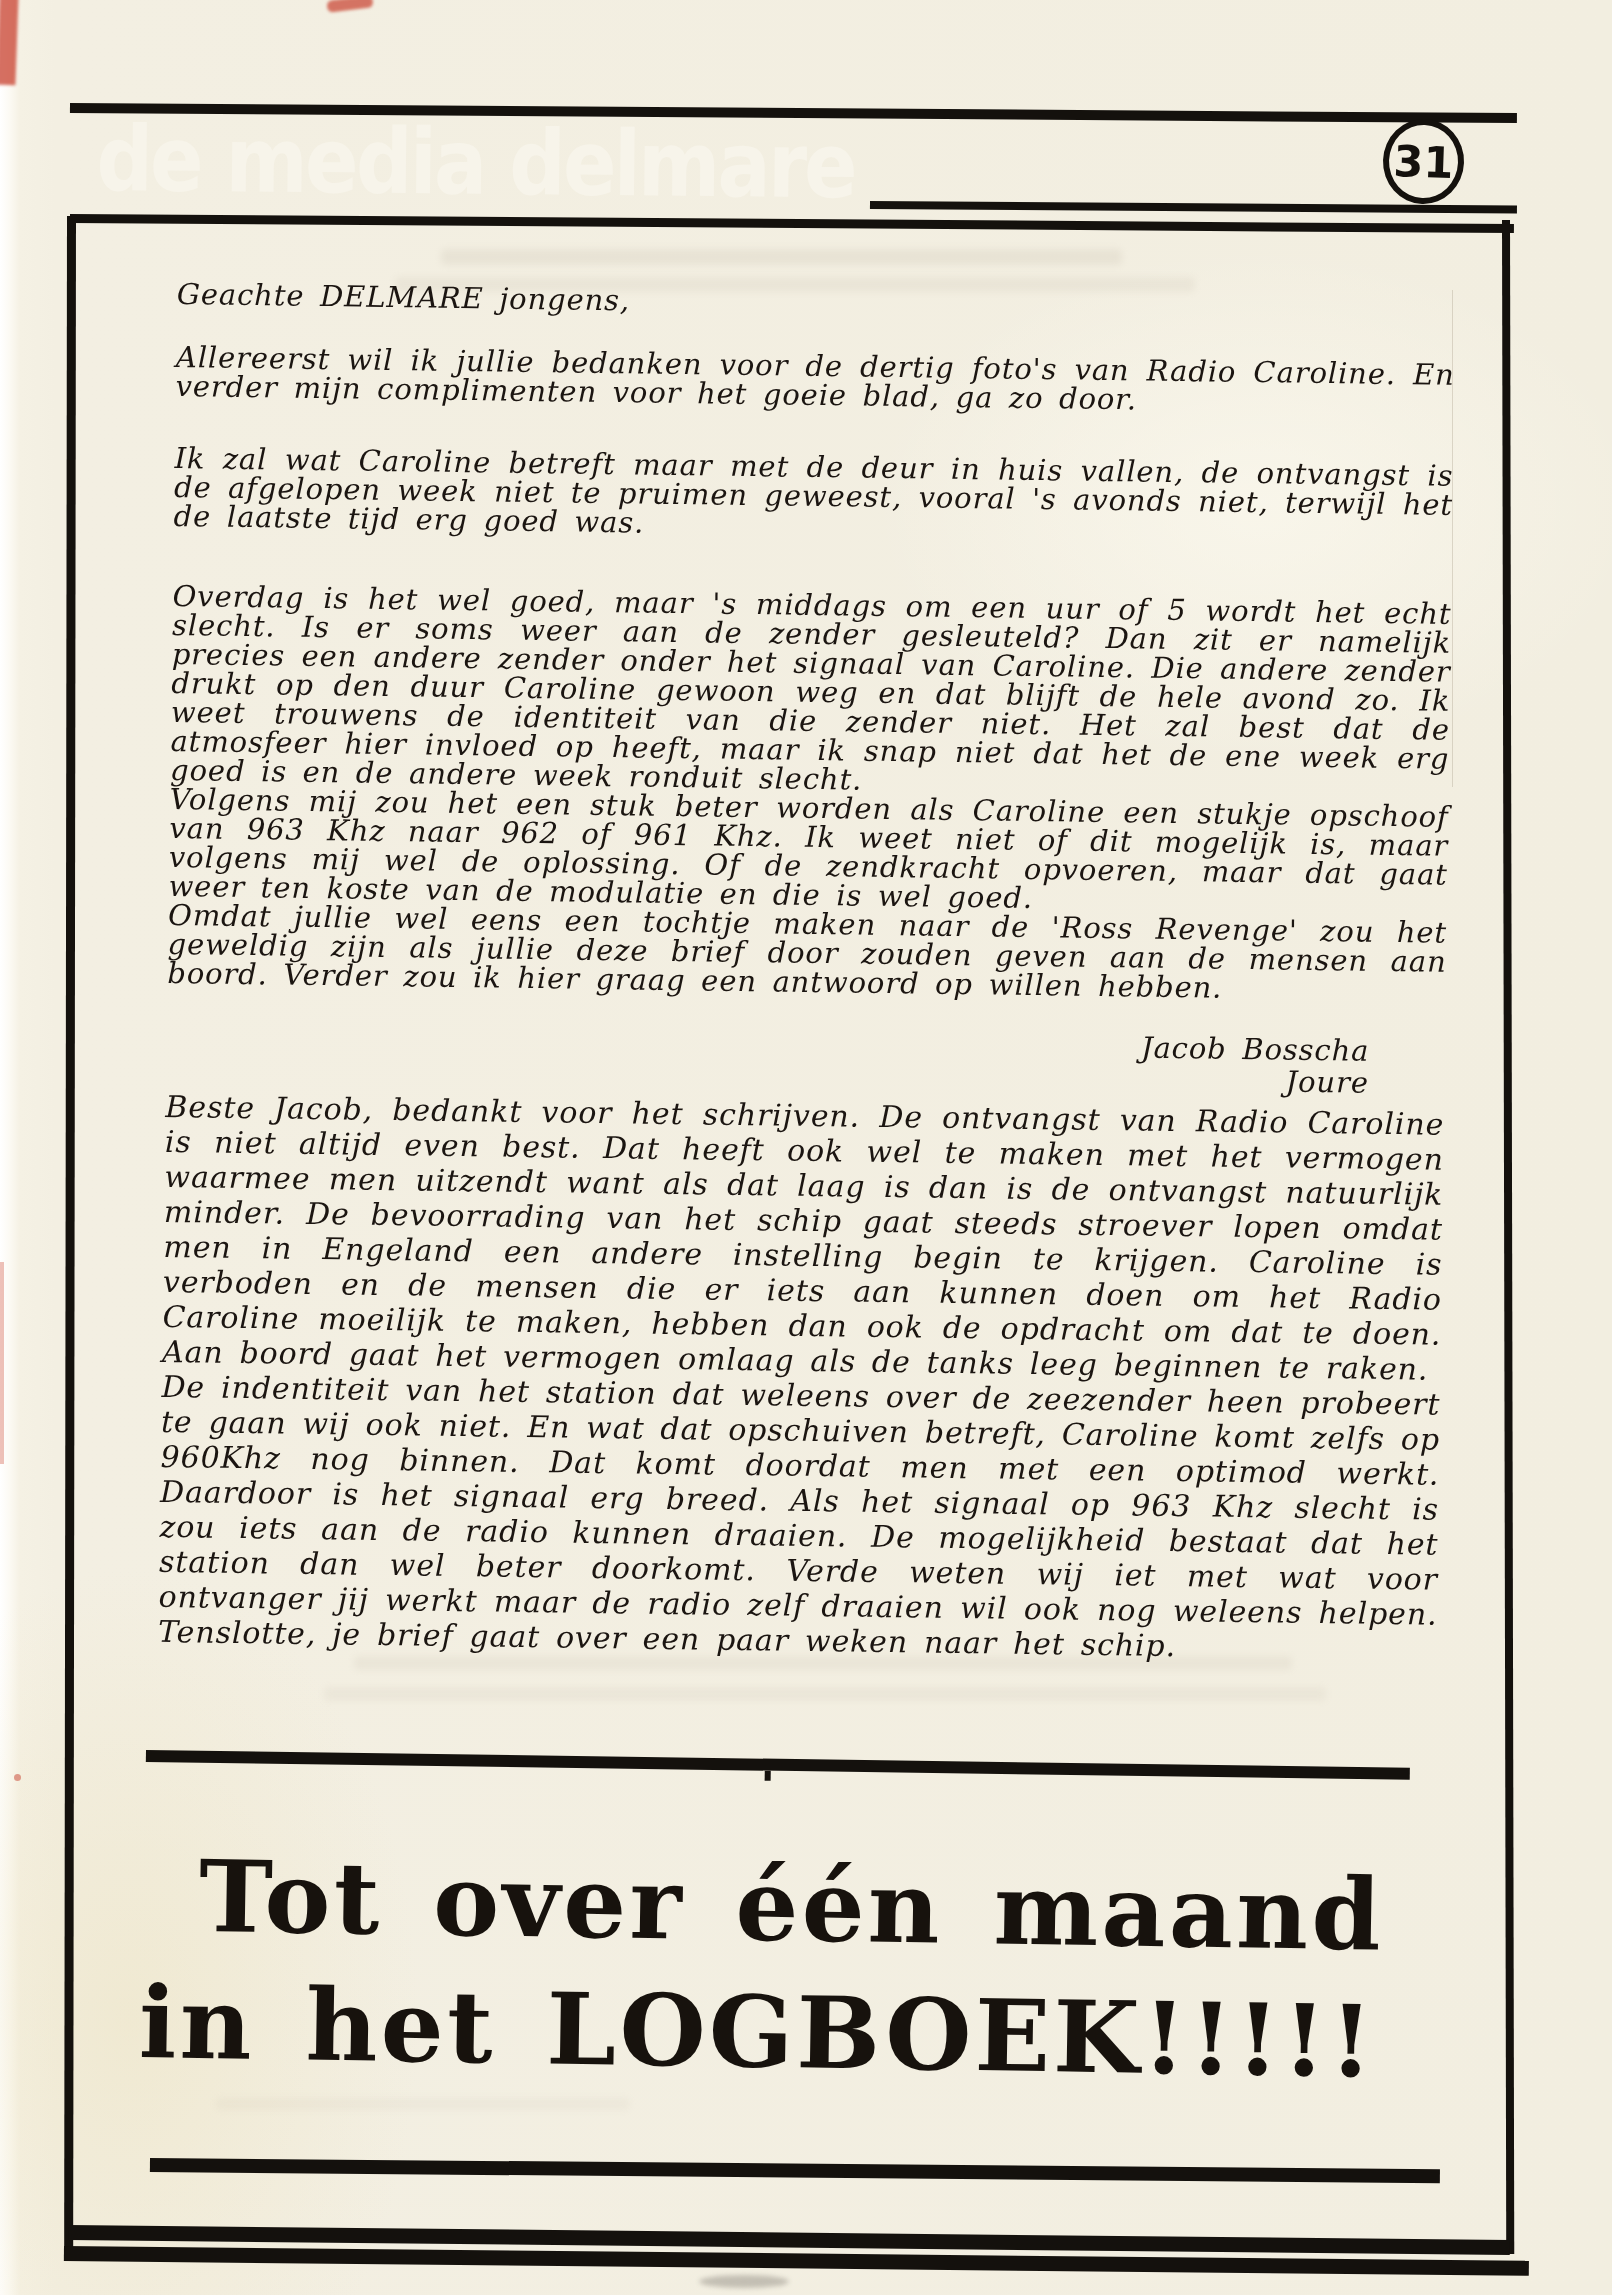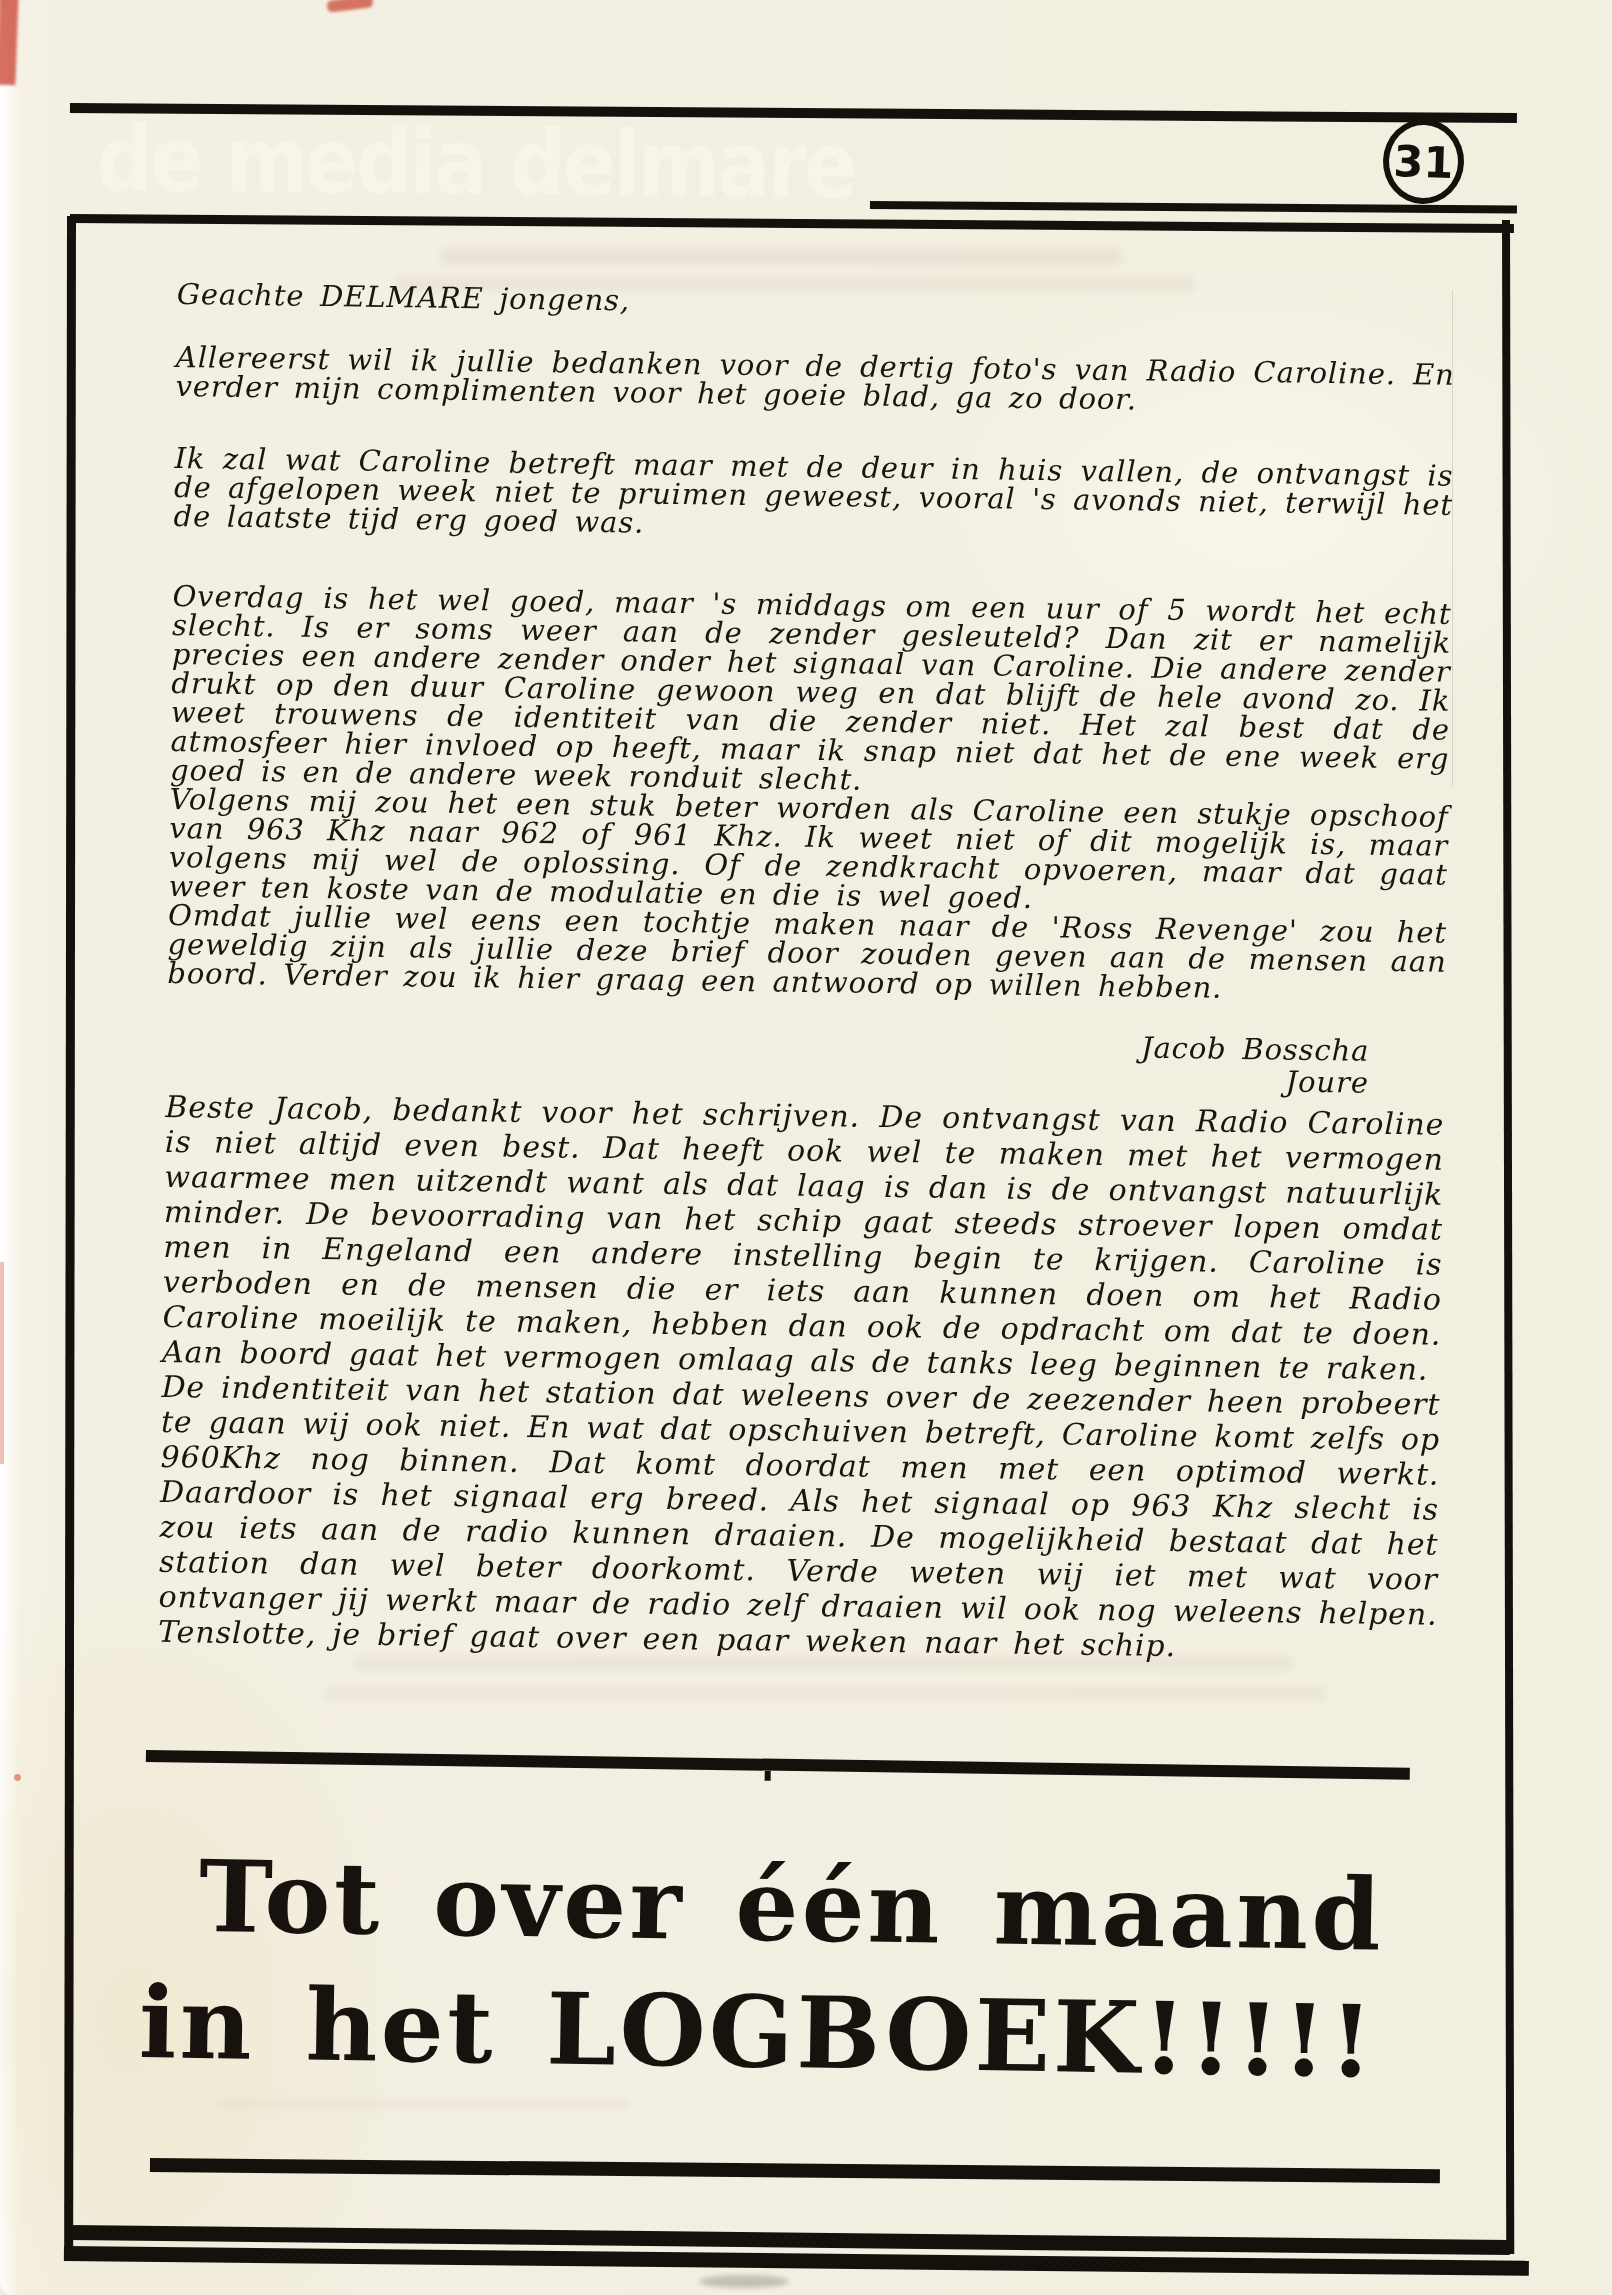--- a/index.html
+++ b/index.html
@@ -8,21 +8,20 @@
     background:#f3efe2;
     font-family:"DejaVu Serif", serif;
     color:#171310;
   }
   .page{
     position:absolute;inset:0;
     background:
       radial-gradient(552px 368px at 78% 22%, rgba(255,253,244,.5), rgba(255,253,244,0) 70%),
       radial-gradient(414px 644px at 8% 88%, rgba(236,226,190,.45), rgba(236,226,190,0) 70%),
       linear-gradient(90deg,#ffffff 0px,#fcfaf4 9.2px,#f5f1e4 20px,#f3efe2 55px,#f2eee0 100%);
-    border-radius: 13px;
   }
   
   .artifact{position:absolute;pointer-events:none;}
   .red-smear-top-left{left:-1.8px;top:-5.5px;width:19.3px;height:90px;background:#c8402e;opacity:.75;filter:blur(1.8px);transform:rotate(2deg);}
   .red-streak-top{left:327px;top:-1.8px;width:46px;height:12px;background:#c8402e;opacity:.7;filter:blur(1.4px);transform:rotate(-7deg);border-radius:5.5px;}
   .red-line-left{left:0;top:1262px;width:4.1px;height:202px;background:#d0503a;opacity:.35;filter:blur(0.5px);}
   .red-dot{left:14px;top:1774px;width:7.4px;height:7.4px;border-radius:50%;background:#c8402e;opacity:.5;}
   .smudge-bottom{left:699px;top:2275px;width:90px;height:13px;background:#8a857c;opacity:.45;filter:blur(2.8px);border-radius:50%;}
   .ghost{position:absolute;background:#b3a896;border-radius:4.6px;filter:blur(3.7px);}
   .g1{left:441px;top:249px;width:681px;height:15.6px;opacity:.16;}

